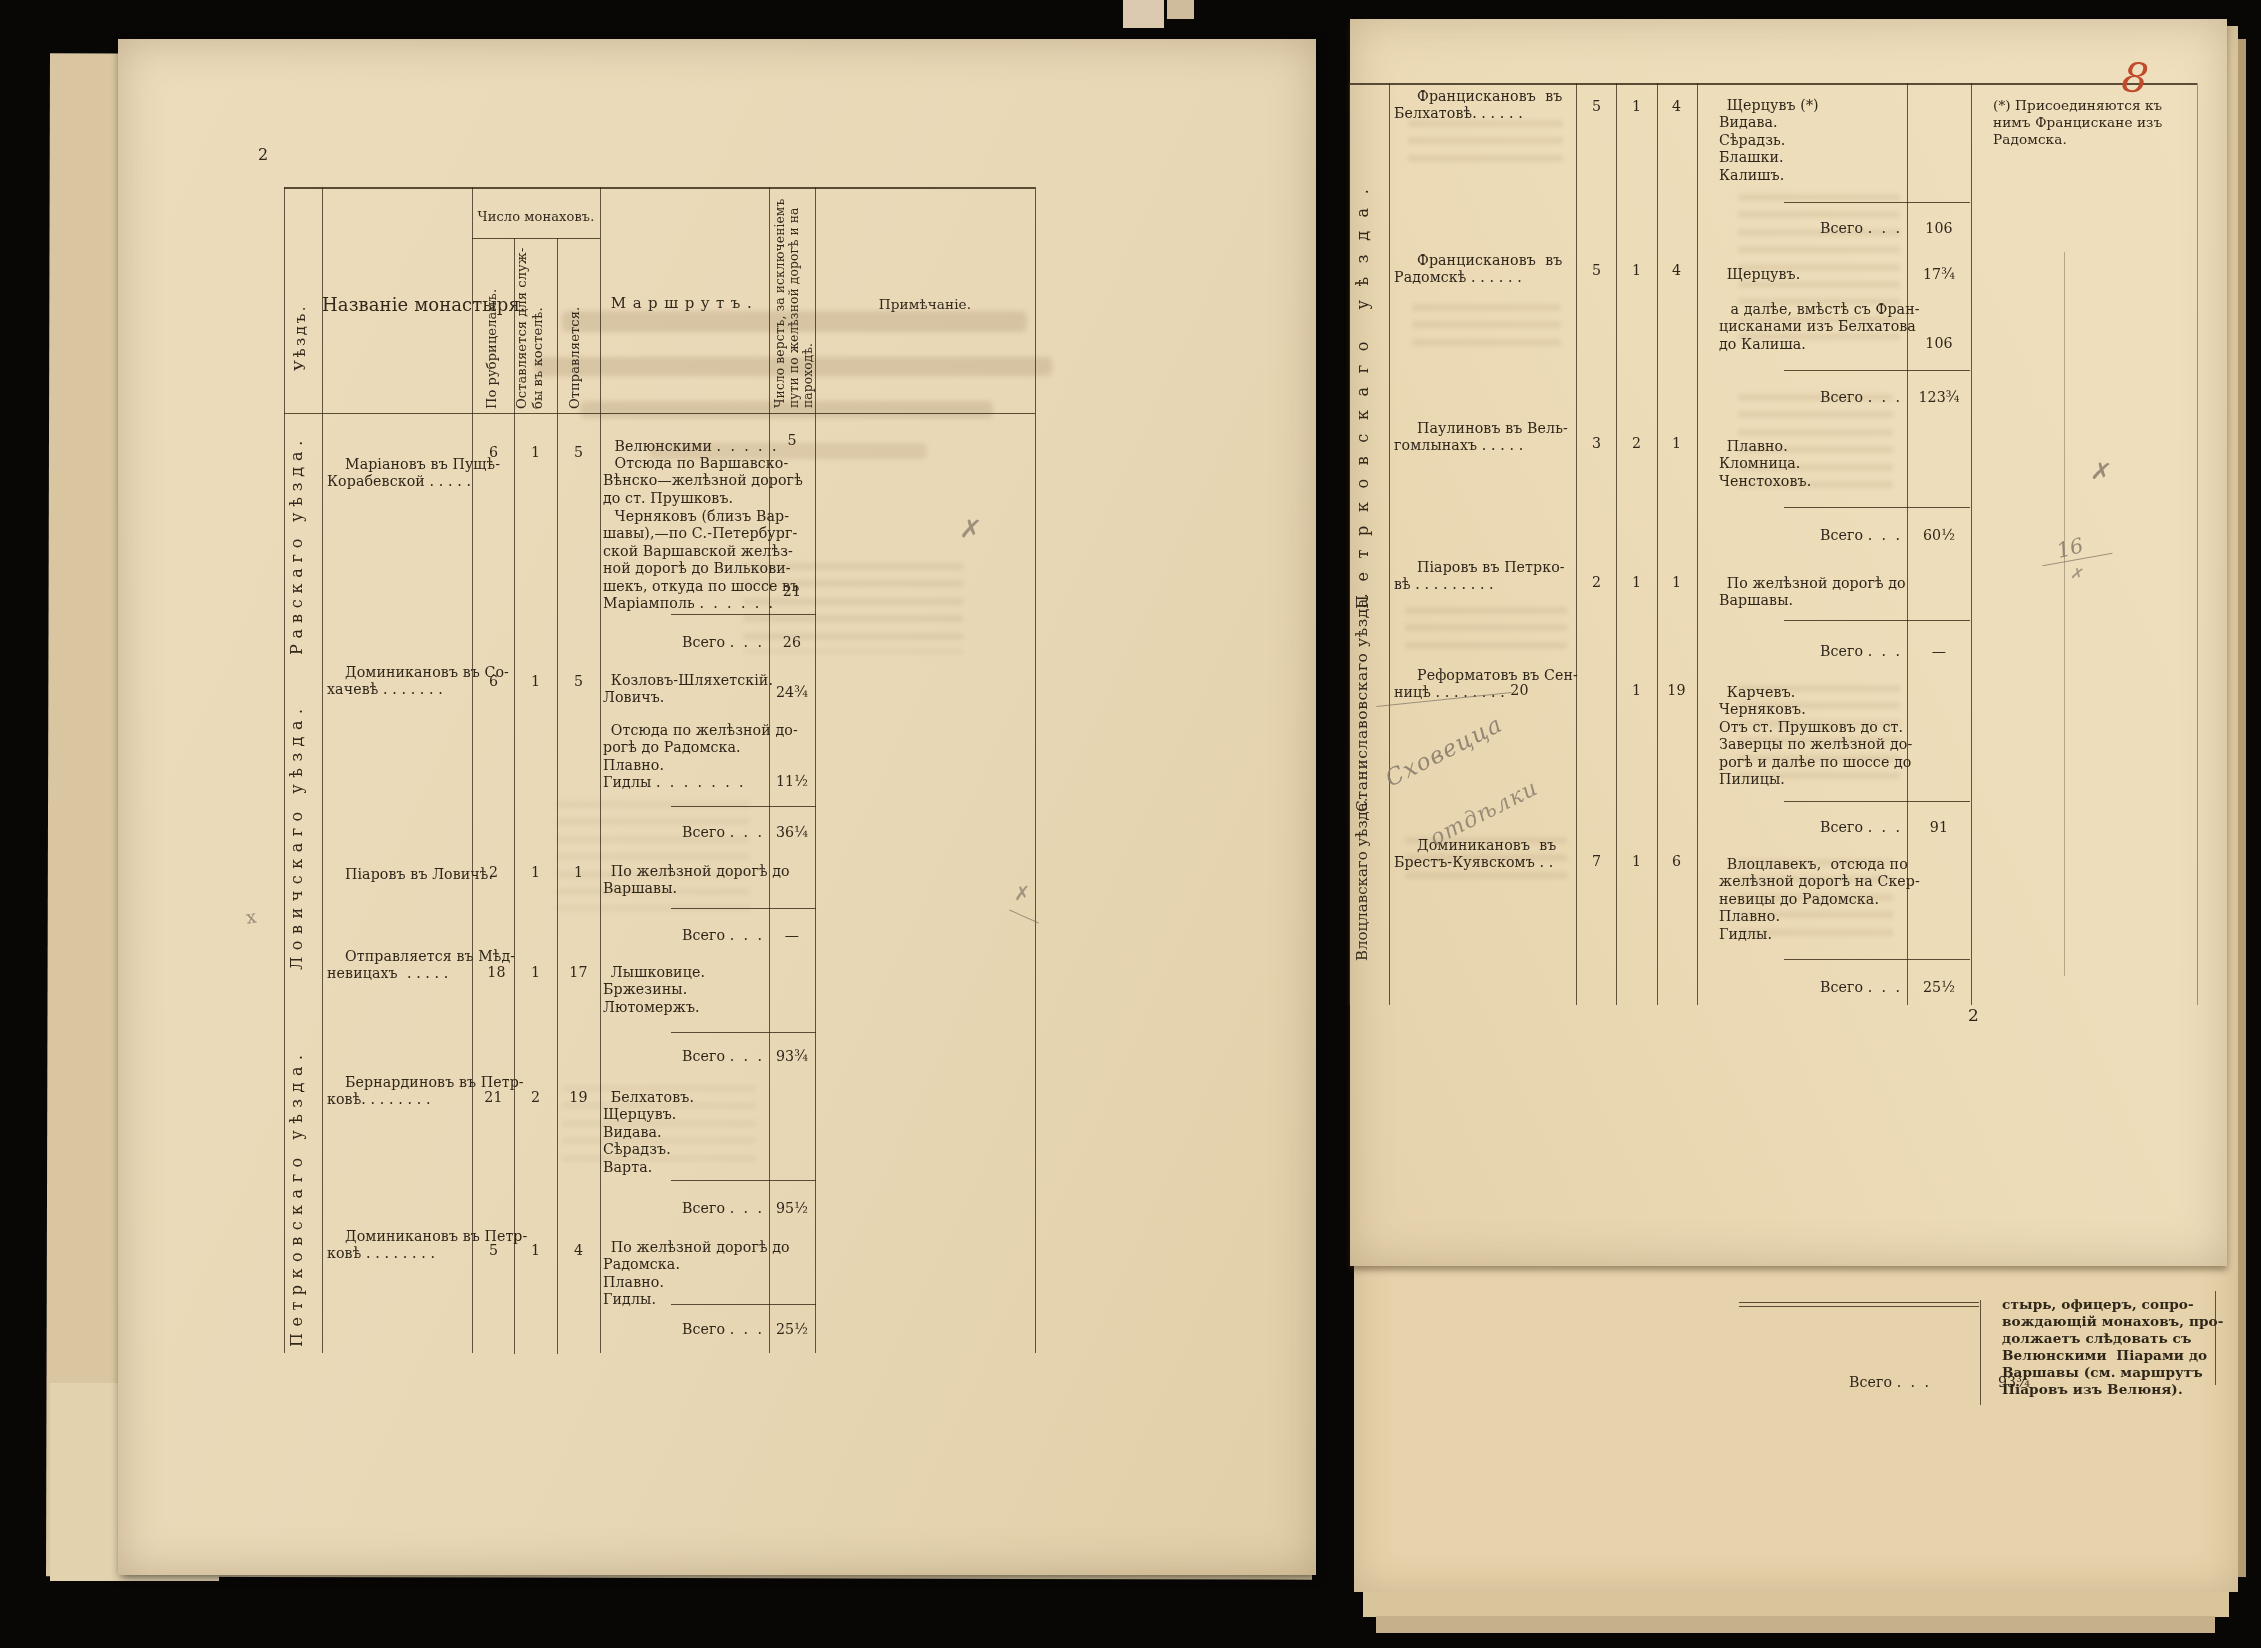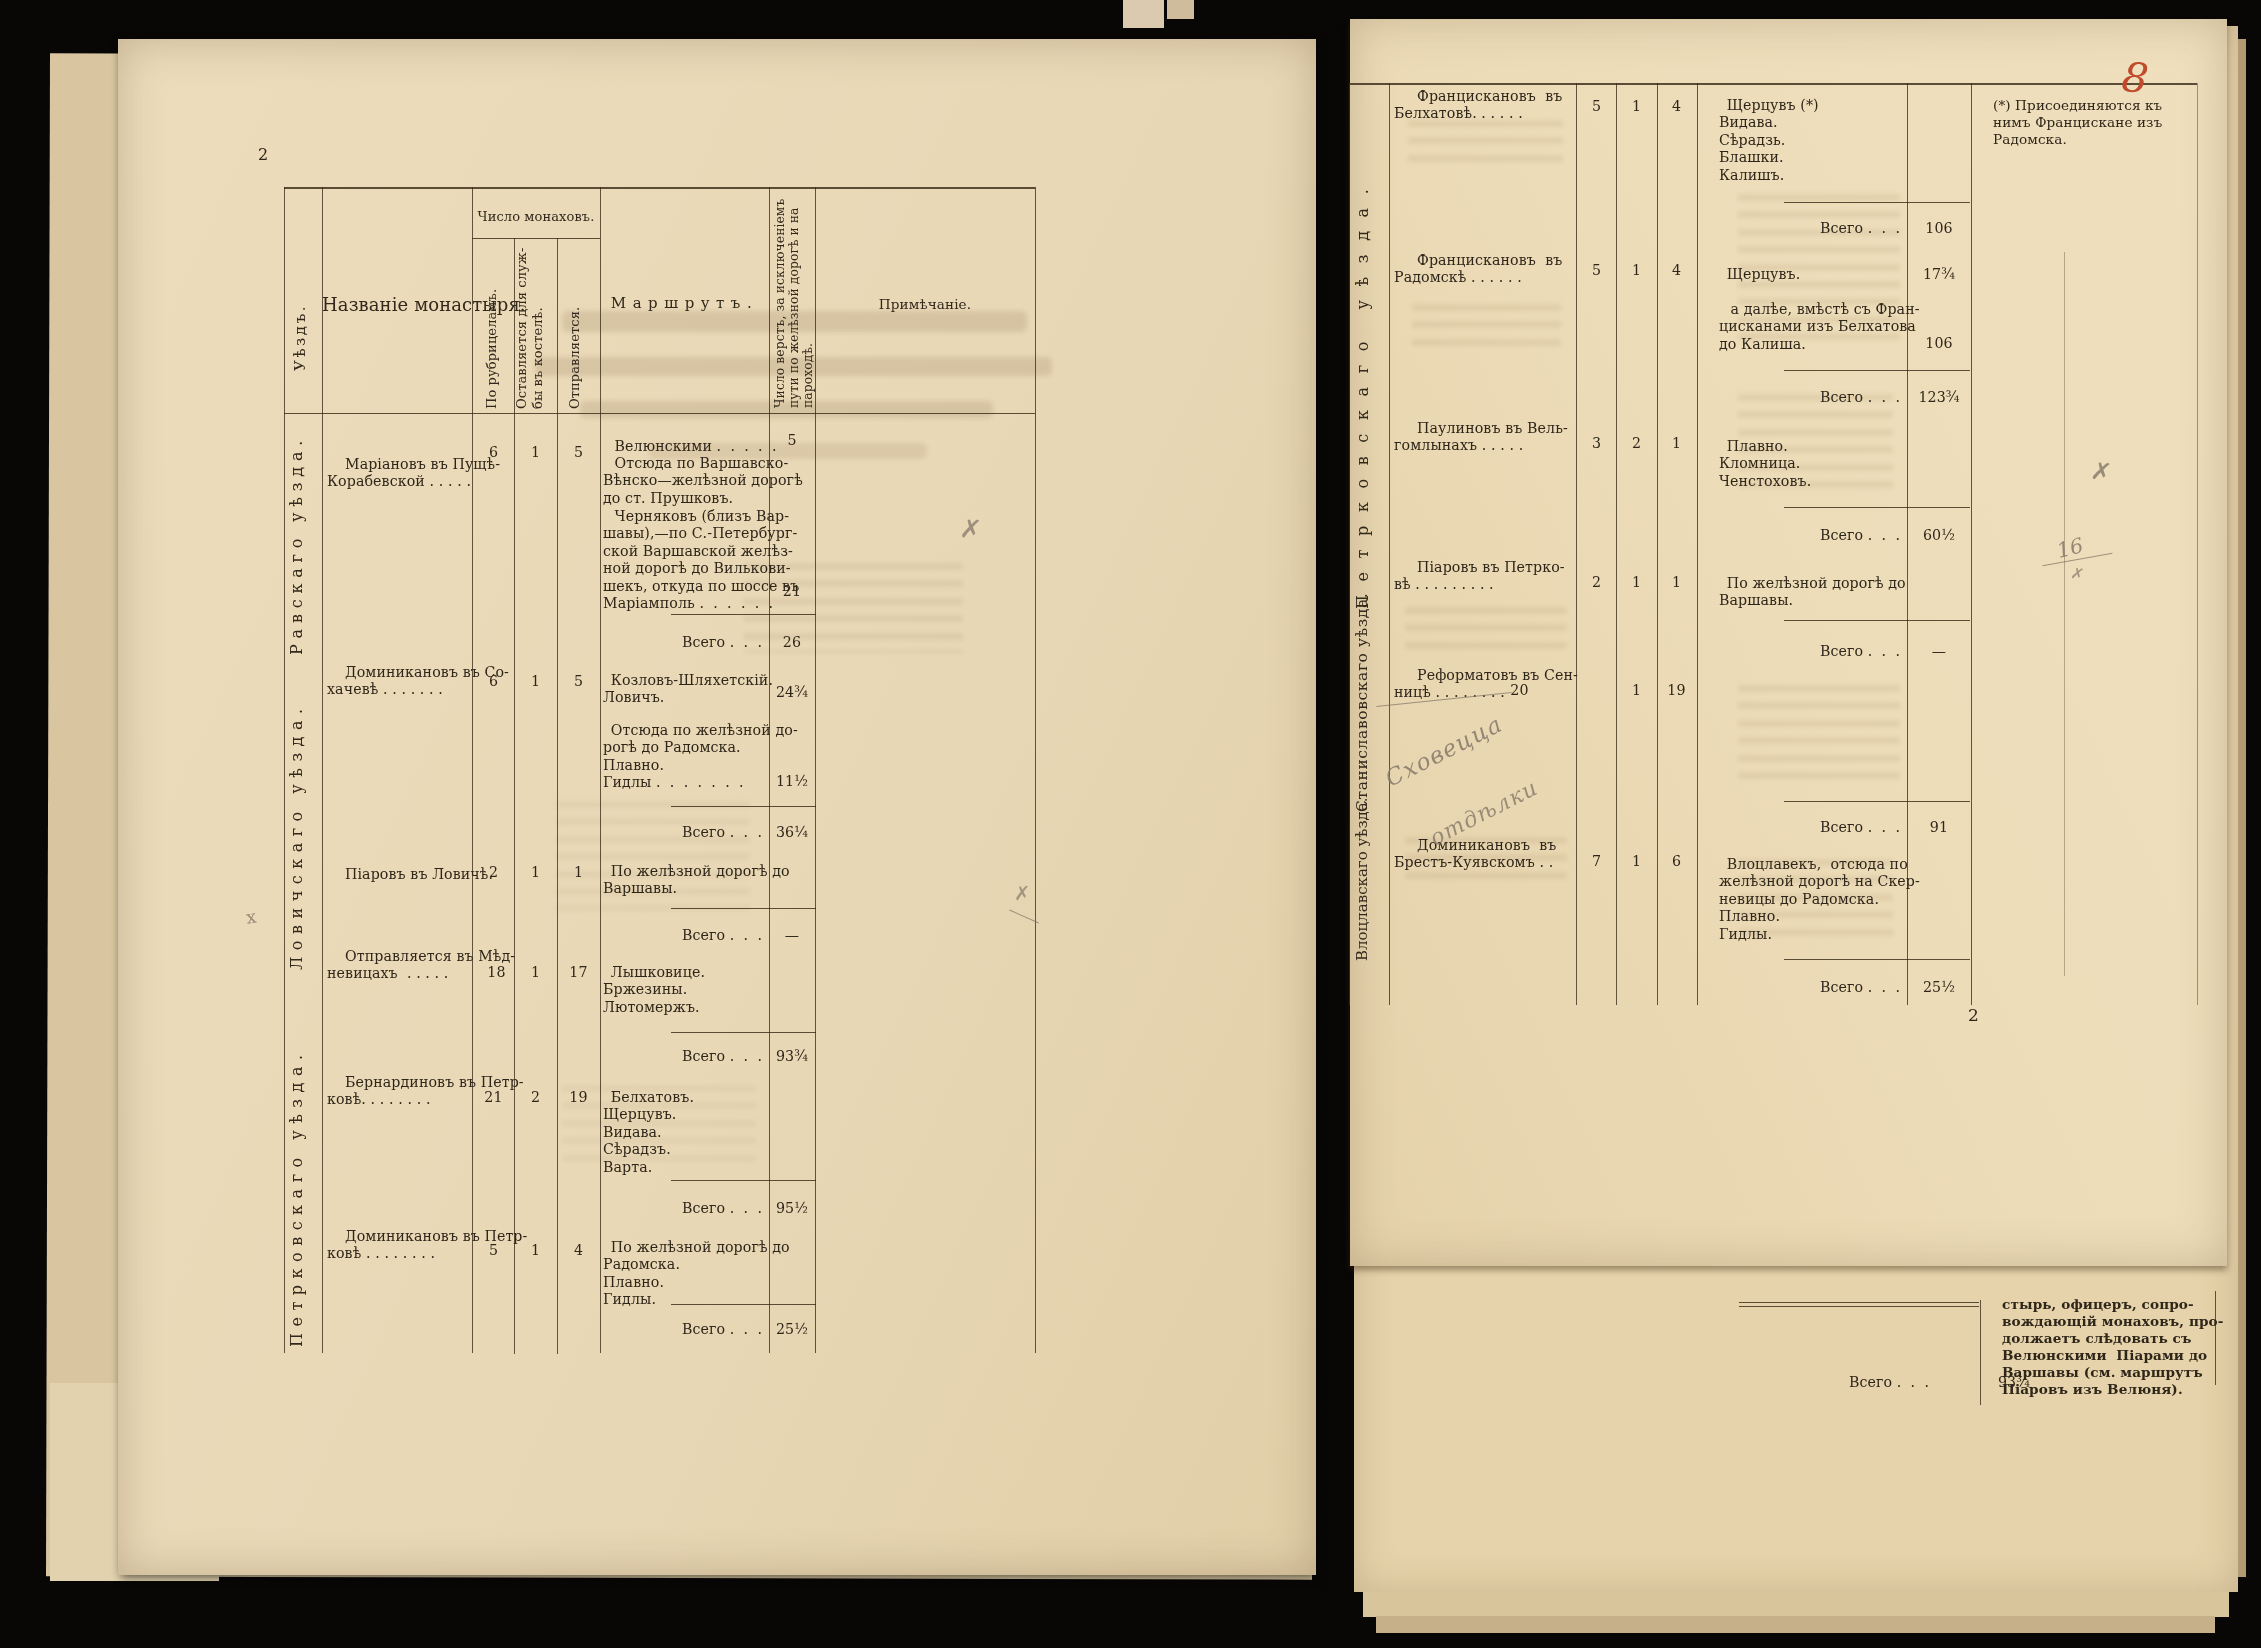--- a/index.html
+++ b/index.html
@@ -248,20 +248,26 @@
   <div class="t" style="left:1719px;top:575px;text-indent:7.8px;">По желѣзной дорогѣ до
 Варшавы.</div>
   <div class="t rt" style="left:1764px;top:643px;width:136px;">Всего .  .  .</div>
   <div class="t ctr" style="left:1910px;top:643px;width:58px;">—</div>
 
   <div class="t" style="left:1394px;top:667px;text-indent:23px;">Реформатовъ въ Сен-
 ницѣ . . . . . . . .</div>
   <div class="t ctr" style="left:1500px;top:682px;width:39px;">20</div>
   <div class="t ctr" style="left:1617px;top:682px;width:39px;">1</div>
   <div class="t ctr" style="left:1657px;top:682px;width:39px;">19</div>
+  <div class="t" style="left:1719px;top:684px;text-indent:7.8px;">Карчевъ.
+Черняковъ.
+Отъ ст. Прушковъ до ст.
+Заверцы по желѣзной до-
+рогѣ и далѣе по шоссе до
+Пилицы.</div>
   <div class="t rt" style="left:1764px;top:819px;width:136px;">Всего .  .  .</div>
   <div class="t ctr" style="left:1910px;top:819px;width:58px;">91</div>
 
   <div class="t" style="left:1394px;top:837px;text-indent:23px;">Доминикановъ  въ
 Брестъ-Куявскомъ . .</div>
   <div class="t ctr" style="left:1577px;top:853px;width:39px;">7</div>
   <div class="t ctr" style="left:1617px;top:853px;width:39px;">1</div>
   <div class="t ctr" style="left:1657px;top:853px;width:39px;">6</div>
   <div class="t" style="left:1719px;top:856px;text-indent:7.8px;">Влоцлавекъ,  отсюда по
 желѣзной дорогѣ на Скер-

